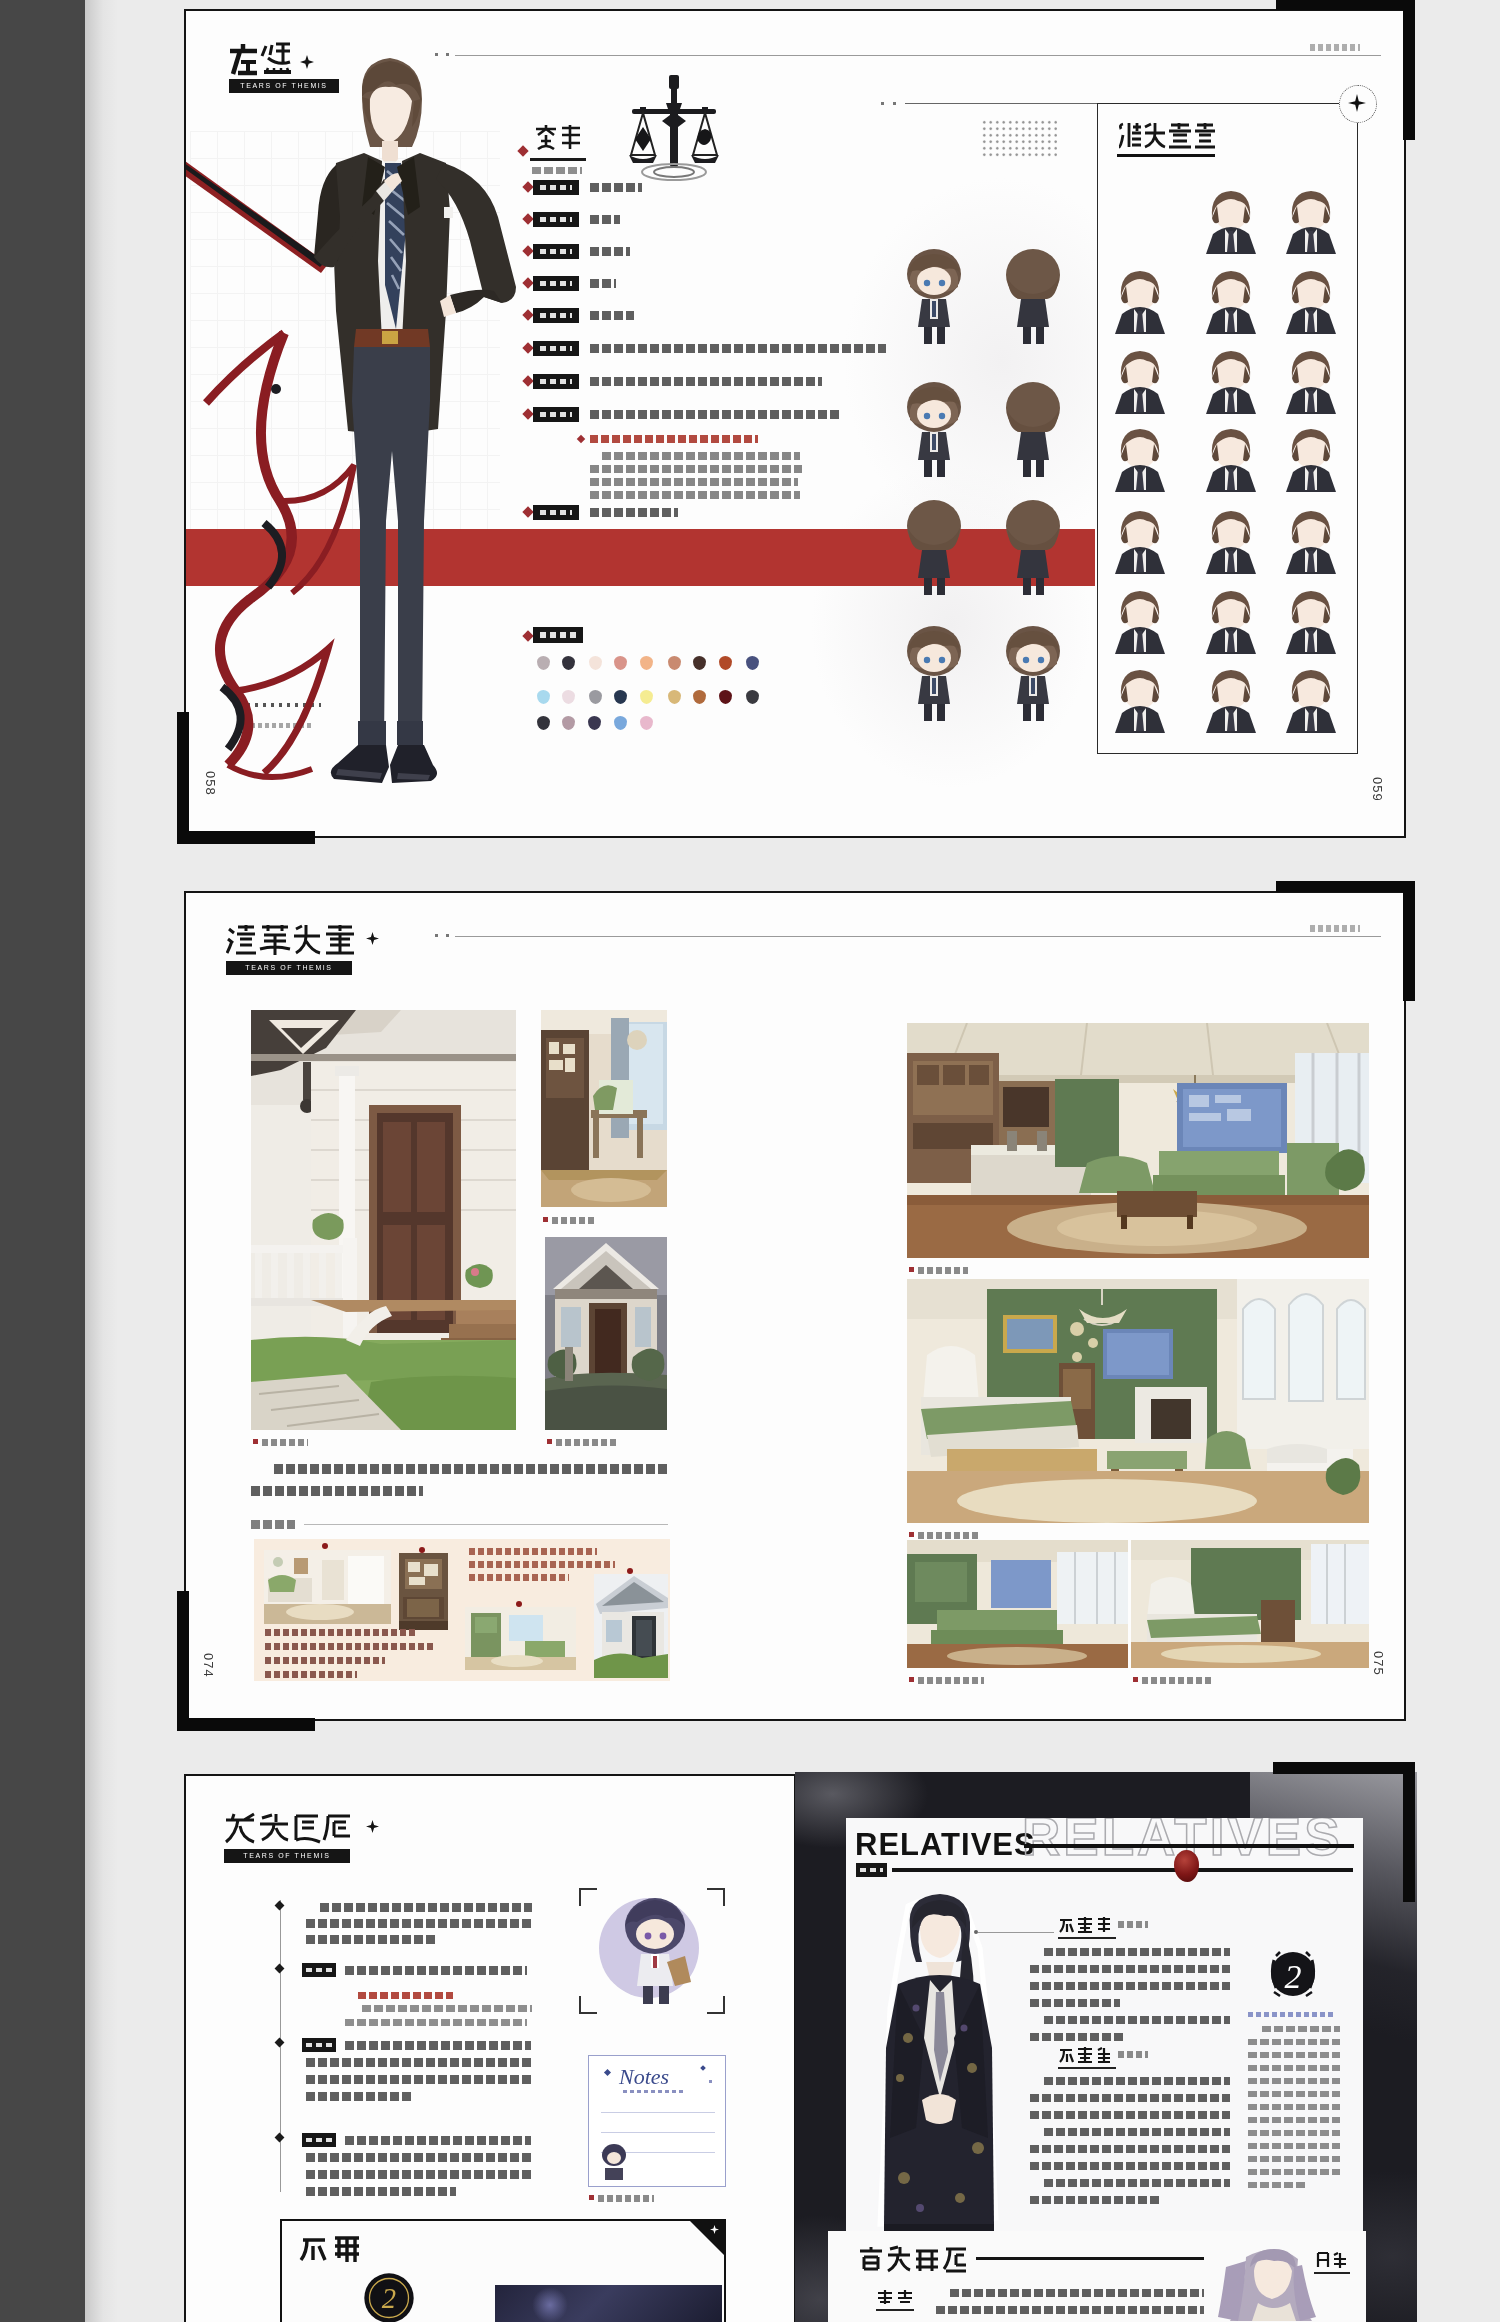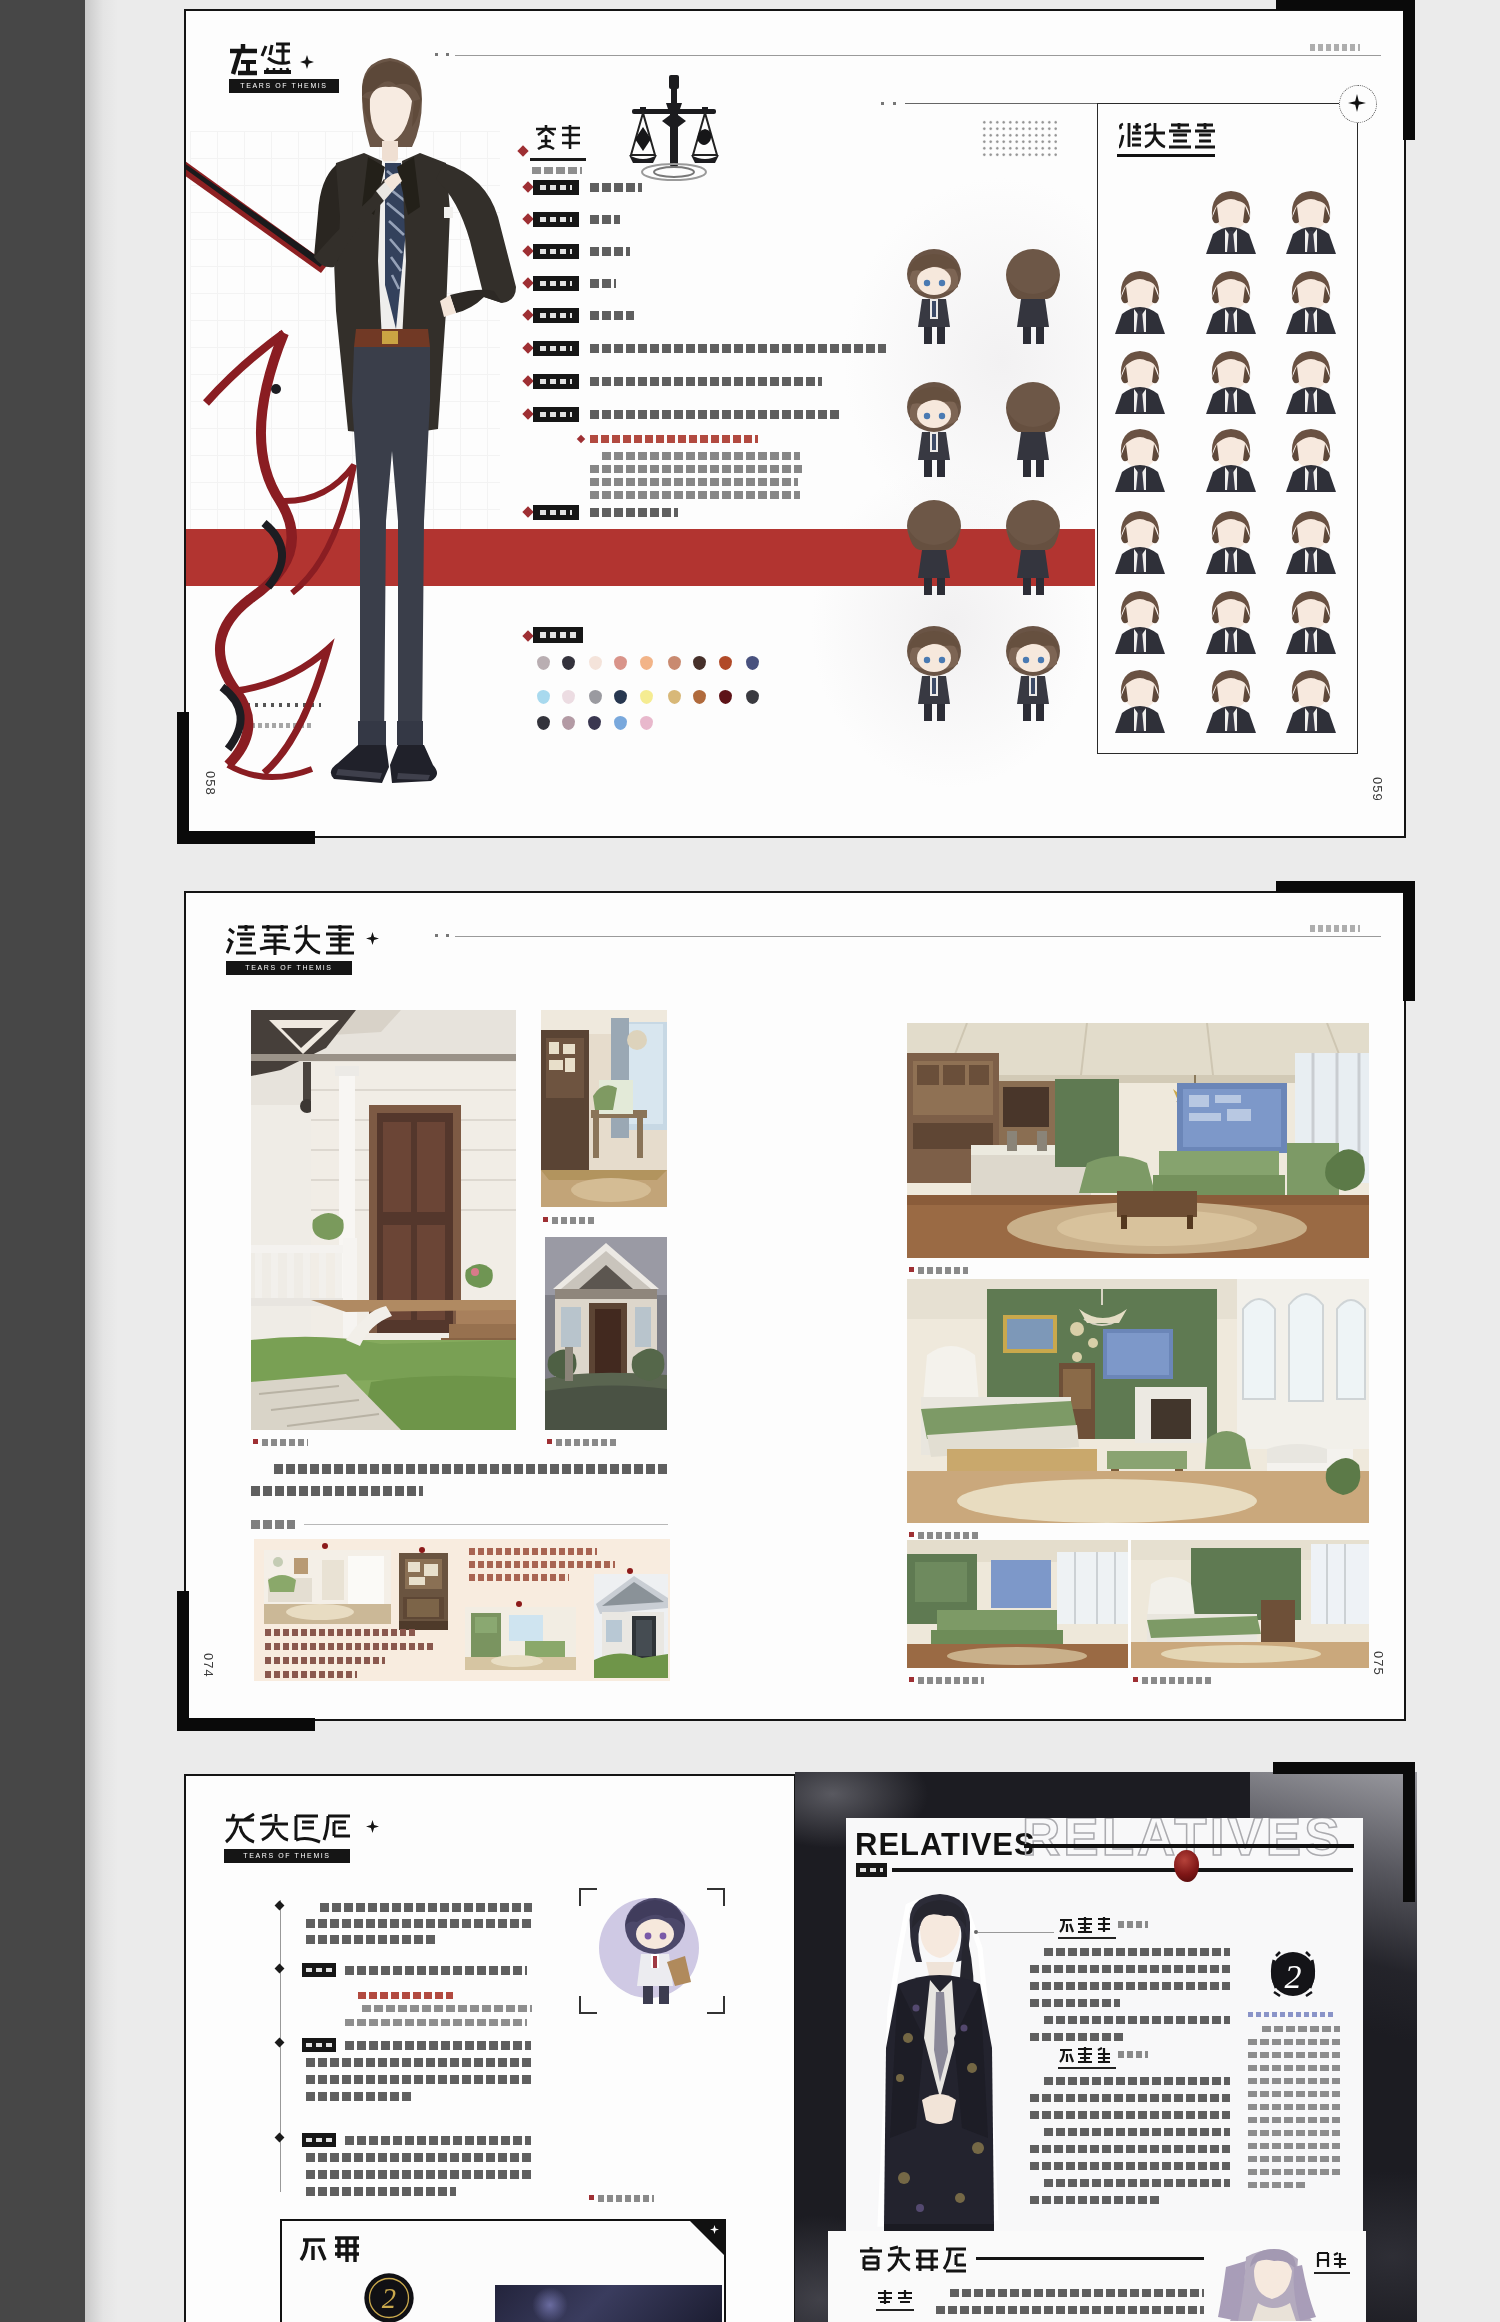--- a/index.html
+++ b/index.html
@@ -780,20 +780,35 @@
           <circle cx="56" cy="44" r="3.4" fill="#7a5aa8"></circle>
         <path d="M34,62 L62,62 L66,94 L30,94 Z" fill="#ececf0"></path>
         <path d="M44,62 h8 v14 h-8 z" fill="#fff"></path>
         <rect x="46" y="64" width="4" height="12" fill="#a03a44"></rect>
         <path d="M60,70 l18,-6 l6,26 l-16,4 z" fill="#b08a5c"></path>
         <rect x="36" y="94" width="10" height="18" fill="#3c3c50"></rect>
         <rect x="52" y="94" width="10" height="18" fill="#3c3c50"></rect>
       </svg>
     </div>
 
+    <div class="abs" style="left:402px;top:279px;width:138px;height:132px;background:#fff;border:1.5px solid #9aa0cc;box-sizing:border-box;">
+      <div style="position:absolute;left:30px;top:8px;font-family:'Liberation Serif',serif;font-style:italic;font-size:22px;color:#3a4a8c;">Notes</div>
+      <div class="abs" style="left:16px;top:14px;width:5px;height:5px;background:#3a4a8c;transform:rotate(45deg);"></div>
+      <div class="abs" style="left:112px;top:10px;width:4px;height:4px;background:#3a4a8c;transform:rotate(45deg);"></div>
+      <div class="abs" style="left:120px;top:24px;width:3px;height:3px;background:#8a90c0;"></div>
+      <div class="abs" style="left:34px;top:34px;width:62px;height:3px;background:repeating-linear-gradient(90deg,#8a90c0 0 4px,rgba(0,0,0,0) 4px 7px);"></div>
+      <div class="abs" style="left:12px;top:56px;width:114px;height:1px;background:#c9cde4;"></div>
+      <div class="abs" style="left:12px;top:76px;width:114px;height:1px;background:#c9cde4;"></div>
+      <div class="abs" style="left:12px;top:96px;width:114px;height:1px;background:#c9cde4;"></div>
+      <svg class="abs" style="left:8px;top:86px" width="34" height="40" viewBox="0 0 34 40">
+        <ellipse cx="17" cy="13" rx="12" ry="11" fill="#3c3a56"></ellipse>
+        <ellipse cx="17" cy="16" rx="7" ry="6" fill="#f4e6da"></ellipse>
+        <path d="M8,26 h18 v12 h-18 z" fill="#444258"></path>
+      </svg>
+    </div>
     <div class="cap" style="left:412px;top:419px;width:56px;"></div>
 
     <div class="abs" style="left:94px;top:443px;width:446px;height:105px;border:2px solid #111;border-bottom:none;background:#fcfcfc;box-sizing:border-box;">
       <svg class="abs" style="left:17px;top:13px" width="64" height="30" viewBox="0 0 64 30">
         <g stroke="#141414" fill="none" stroke-width="3.4">
           <path d="M4,6 H26 M8,6 Q8,18 2,26 M14,12 V26 M20,12 L26,26"></path>
           <path d="M36,4 H60 M40,4 V24 M48,4 V28 M36,12 H60 M36,20 H60 M56,4 V28"></path>
         </g>
       </svg>
       <div class="abs" style="right:0;top:0;width:34px;height:34px;background:#111;clip-path:polygon(100% 0,0 0,100% 100%);"></div>

